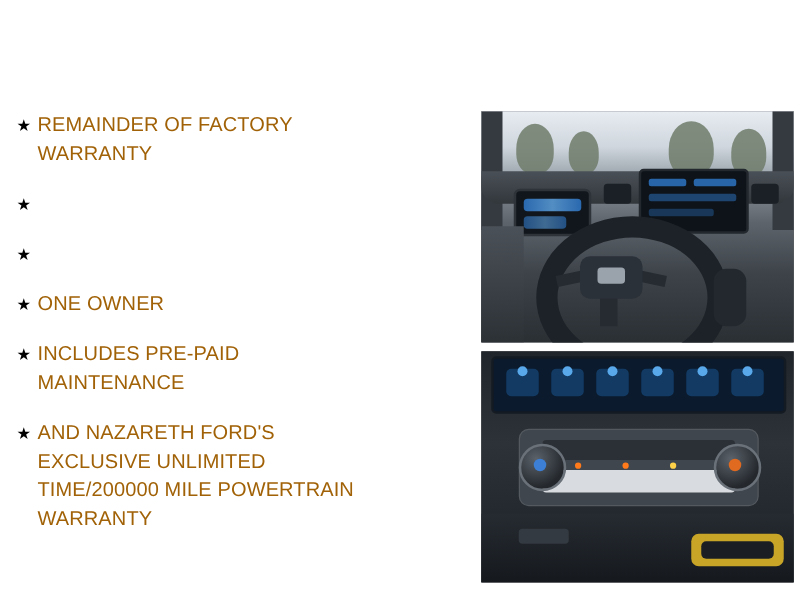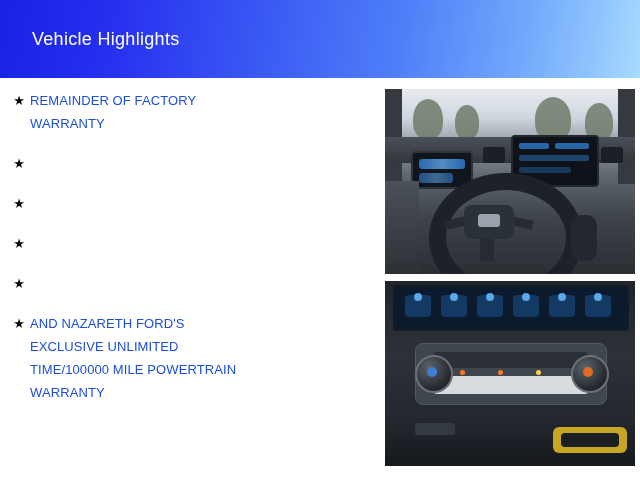--- a/index.html
+++ b/index.html
@@ -66,23 +66,23 @@
   }
   .hl-bullet {
     width: 22px;
     flex: 0 0 22px;
     font-size: 13px;
     line-height: 23px;
     color: #000000;
     text-align: center;
   }
   .hl-text {
-    font-size: 13px;
+    font-size: 16px;
     line-height: 23px;
-    color: #1d4ed8;
+    color: #a16207;
     letter-spacing: 0.1px;
     white-space: pre-line;
   }
   
   .photo {
     position: absolute;
     overflow: hidden;
     background: #2a2e33;
   }
   #photo-interior-dash {
@@ -275,23 +275,20 @@
     left: 30px; top: 142px; width: 40px; height: 12px;
     background: #343a41;
     border-radius: 3px;
   }
 </style>
 </head>
 <body>
 
 <div class="page">
 
-  <div class="header">
-    <div class="header-title">Vehicle Highlights</div>
-  </div>
   <div class="header-underline"></div>
 
   <div class="content">
 
     <div class="highlights">
 
       <div class="hl-item">
         <div class="hl-bullet">★</div>
         <div class="hl-text">REMAINDER OF FACTORY
 WARRANTY</div>
@@ -300,31 +297,34 @@
       <div class="hl-item">
         <div class="hl-bullet">★</div>
       </div>
 
       <div class="hl-item">
         <div class="hl-bullet">★</div>
       </div>
 
       <div class="hl-item">
         <div class="hl-bullet">★</div>
-      </div>
-
-      <div class="hl-item">
-        <div class="hl-bullet">★</div>
+        <div class="hl-text">ONE OWNER</div>
+      </div>
+
+      <div class="hl-item">
+        <div class="hl-bullet">★</div>
+        <div class="hl-text">INCLUDES PRE-PAID
+MAINTENANCE</div>
       </div>
 
       <div class="hl-item">
         <div class="hl-bullet">★</div>
         <div class="hl-text">AND NAZARETH FORD'S
 EXCLUSIVE UNLIMITED
-TIME/100000 MILE POWERTRAIN
+TIME/200000 MILE POWERTRAIN
 WARRANTY</div>
       </div>
 
     </div>
 
     <div class="photo" id="photo-interior-dash">
       <div class="ph-inner">
         <div class="dash-bg"></div>
         <div class="dash-windshield"></div>
         <div class="dash-tree" style="left:28px; top:10px; width:30px; height:40px;"></div>

